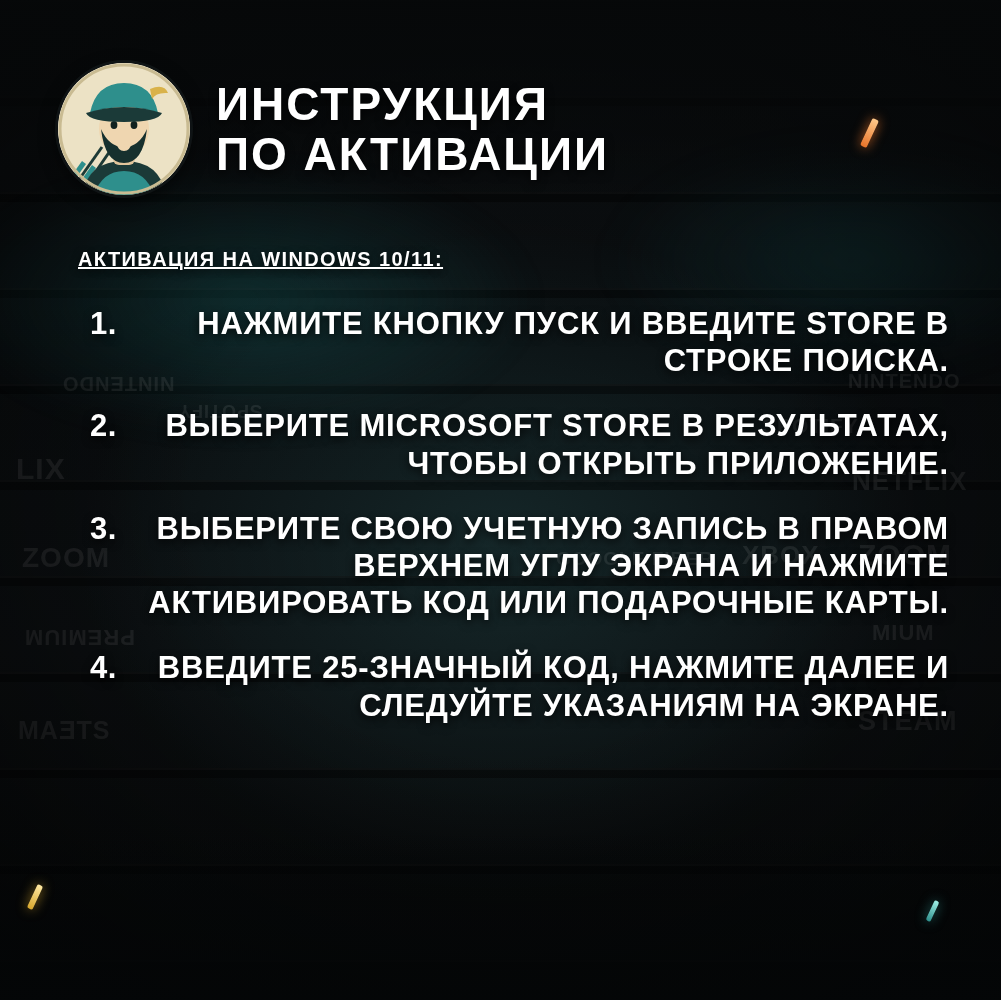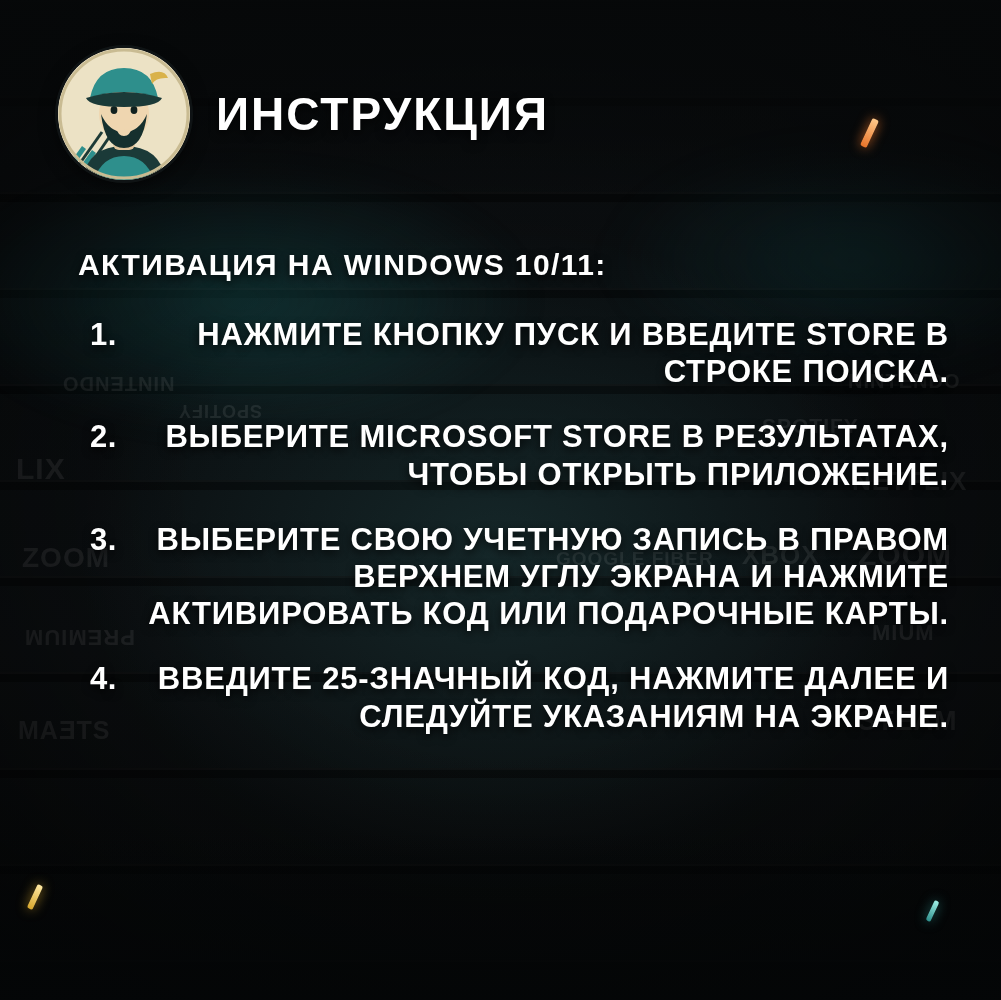--- a/index.html
+++ b/index.html
@@ -138,26 +138,27 @@
   
   .content {
     position: absolute;
     left: 78px;
     right: 52px;
     top: 248px;
     z-index: 5;
     color: #ffffff;
   }
   .section-title {
-    font-size: 30px;
+    font-size: 20px;
     font-weight: 800;
     letter-spacing: 1.4px;
     text-transform: uppercase;
     text-shadow: 0 3px 9px rgba(0,0,0,0.8);
     margin: 0 0 34px 0;
+    text-decoration: underline;
   }
   ol.steps {
     list-style: none;
     margin: 0;
     padding: 0;
     counter-reset: step;
   }
   ol.steps > li {
     position: relative;
     counter-increment: step;
@@ -253,20 +254,21 @@
 
           <path d="M32 50 q6 -30 34 -30 q28 0 34 30 q-34 -12 -68 0z" fill="#2e8f8c"></path>
           <path d="M28 50 q38 -12 76 0 q-4 9 -38 9 q-34 0 -38 -9z" fill="#1b3a38"></path>
           <path d="M92 26 q14 -6 18 4 q-12 -1 -16 6z" fill="#d9b24a"></path>
         </g>
         <circle cx="66" cy="66" r="64" fill="none" stroke="#c9bb92" stroke-width="3"></circle>
       </svg>
     </div>
     <h1 class="title">
       <span>ИНСТРУКЦИЯ</span>
+      <span class="l2">ПО АКТИВАЦИИ</span>
     </h1>
   </div>
 
   <div class="content">
     <h2 class="section-title">АКТИВАЦИЯ НА WINDOWS 10/11:</h2>
     <ol class="steps" id="steps-list">
         <li>НАЖМИТЕ КНОПКУ ПУСК И ВВЕДИТЕ STORE В СТРОКЕ ПОИСКА.</li>
         <li>ВЫБЕРИТЕ MICROSOFT STORE В РЕЗУЛЬТАТАХ, ЧТОБЫ ОТКРЫТЬ ПРИЛОЖЕНИЕ.</li>
         <li>ВЫБЕРИТЕ СВОЮ УЧЕТНУЮ ЗАПИСЬ В ПРАВОМ ВЕРХНЕМ УГЛУ ЭКРАНА И НАЖМИТЕ АКТИВИРОВАТЬ КОД ИЛИ ПОДАРОЧНЫЕ КАРТЫ.</li>
         <li>ВВЕДИТЕ 25-ЗНАЧНЫЙ КОД, НАЖМИТЕ ДАЛЕЕ И СЛЕДУЙТЕ УКАЗАНИЯМ НА ЭКРАНЕ.</li>

